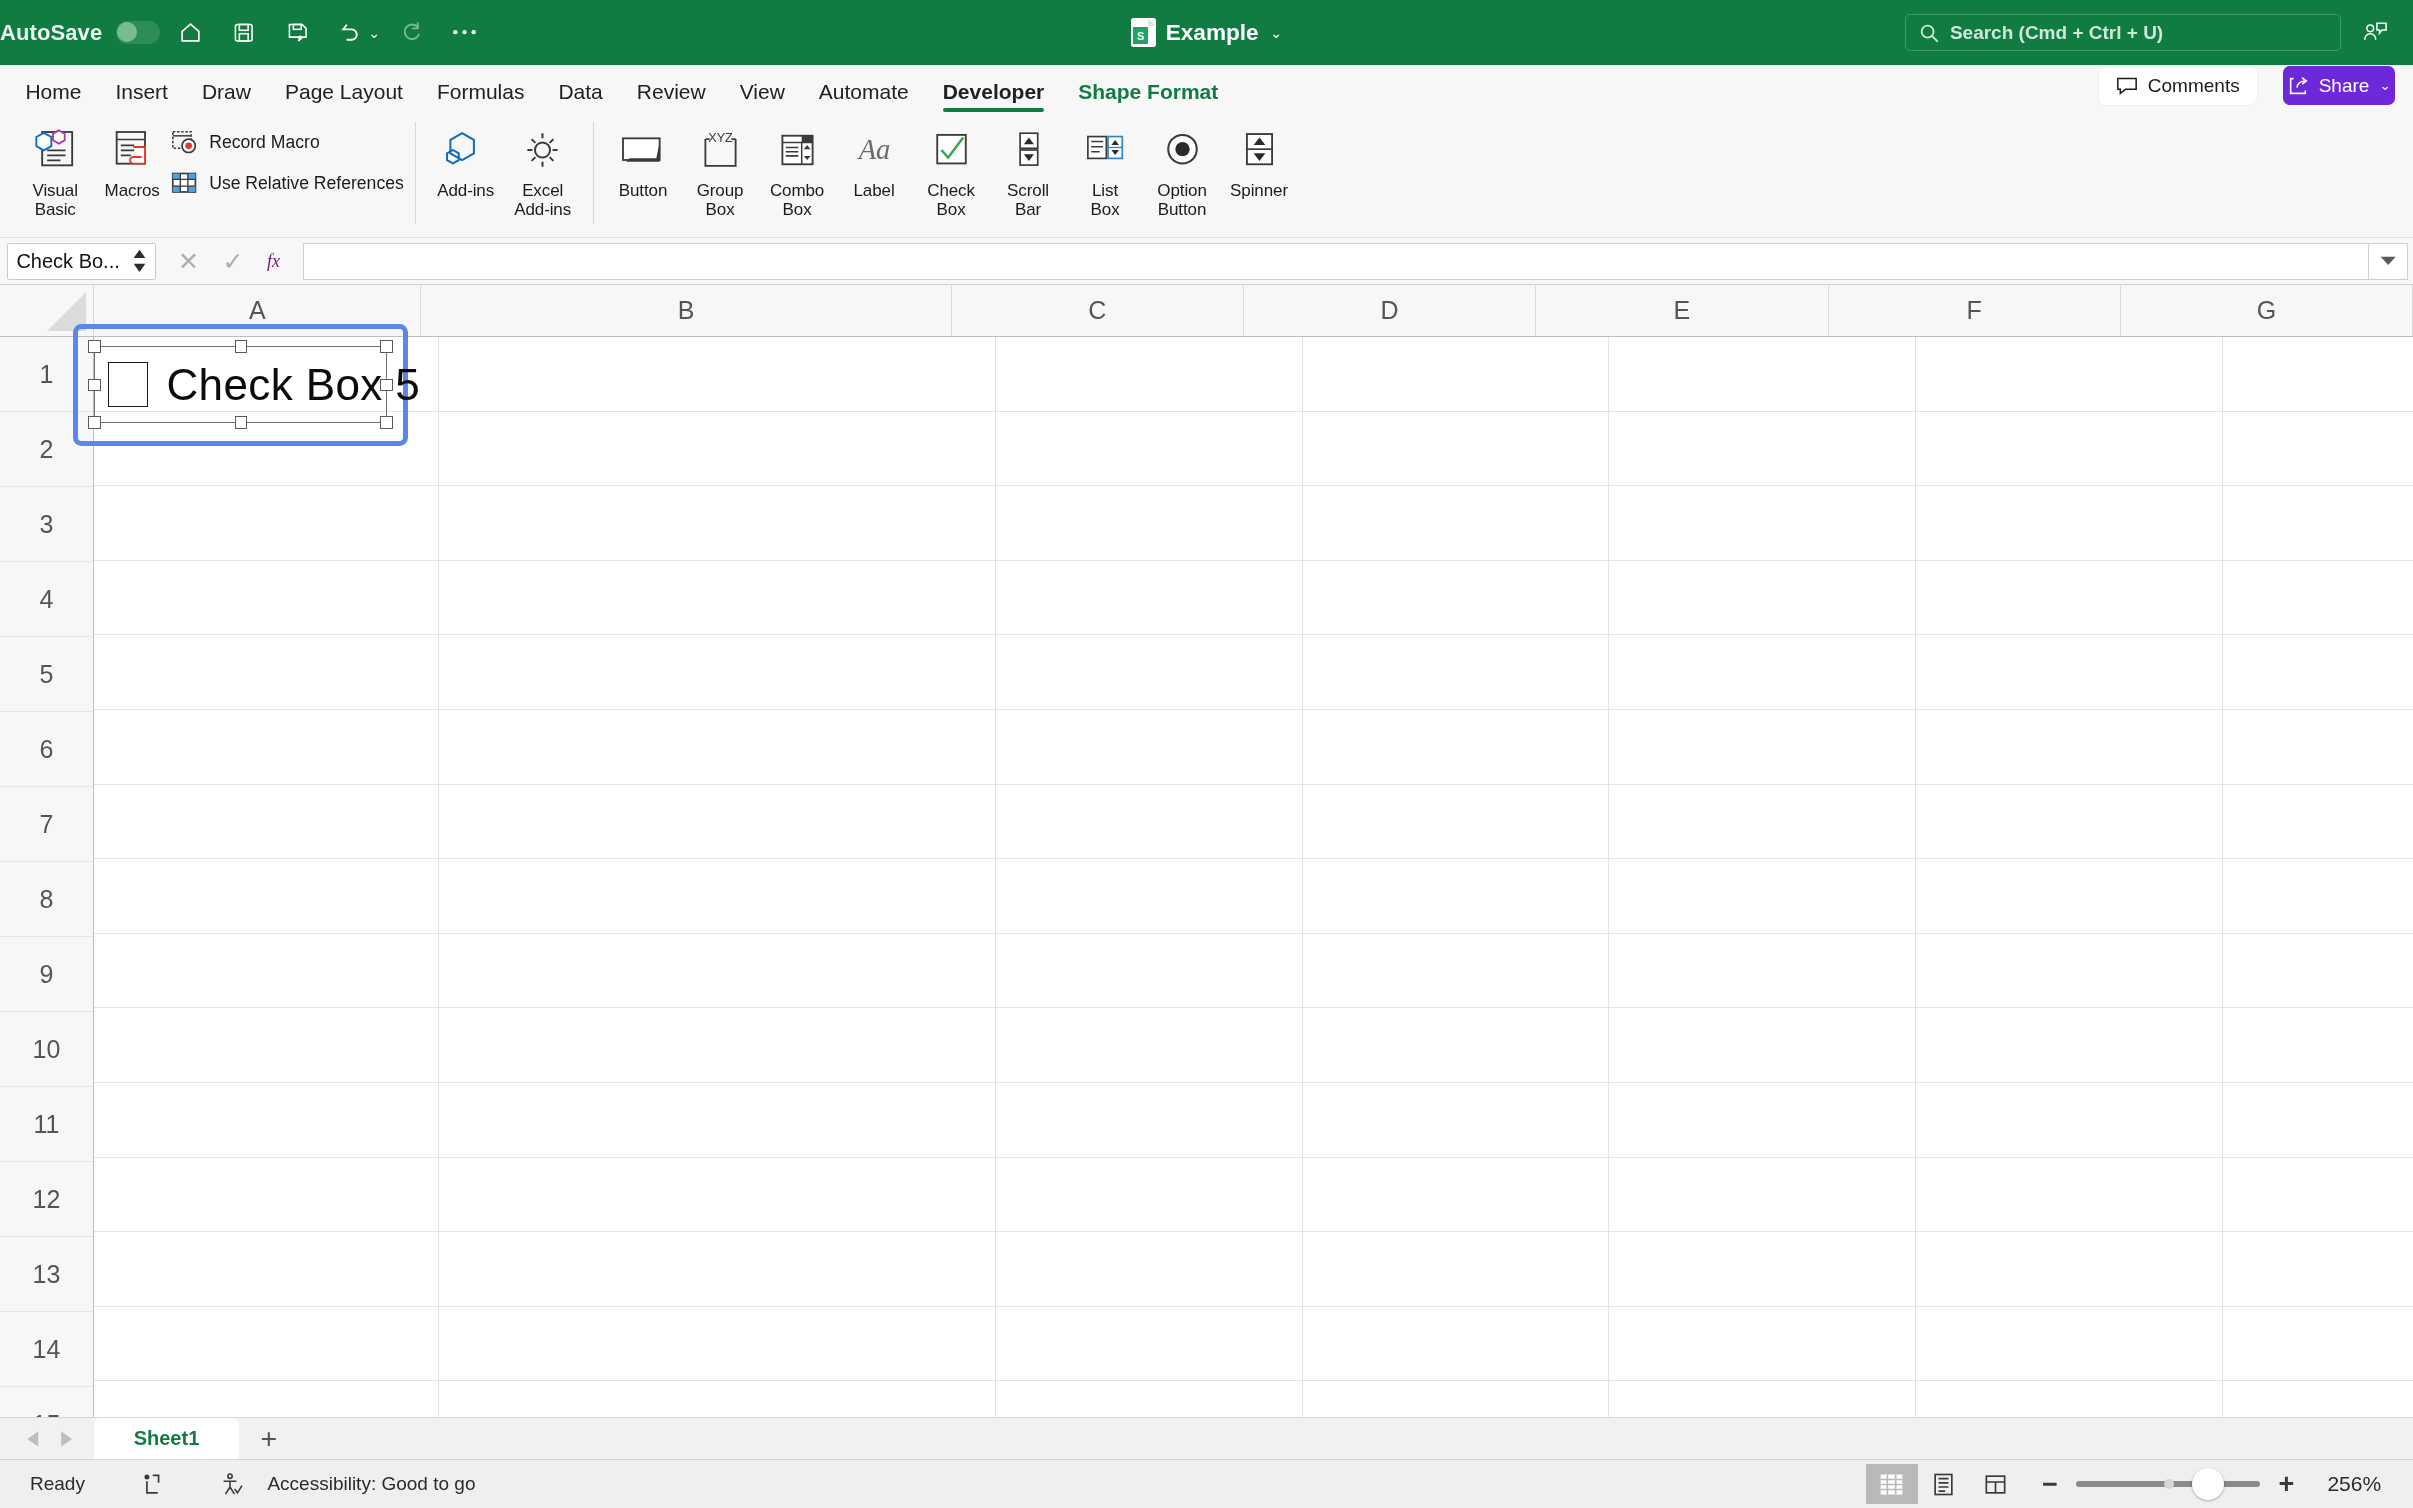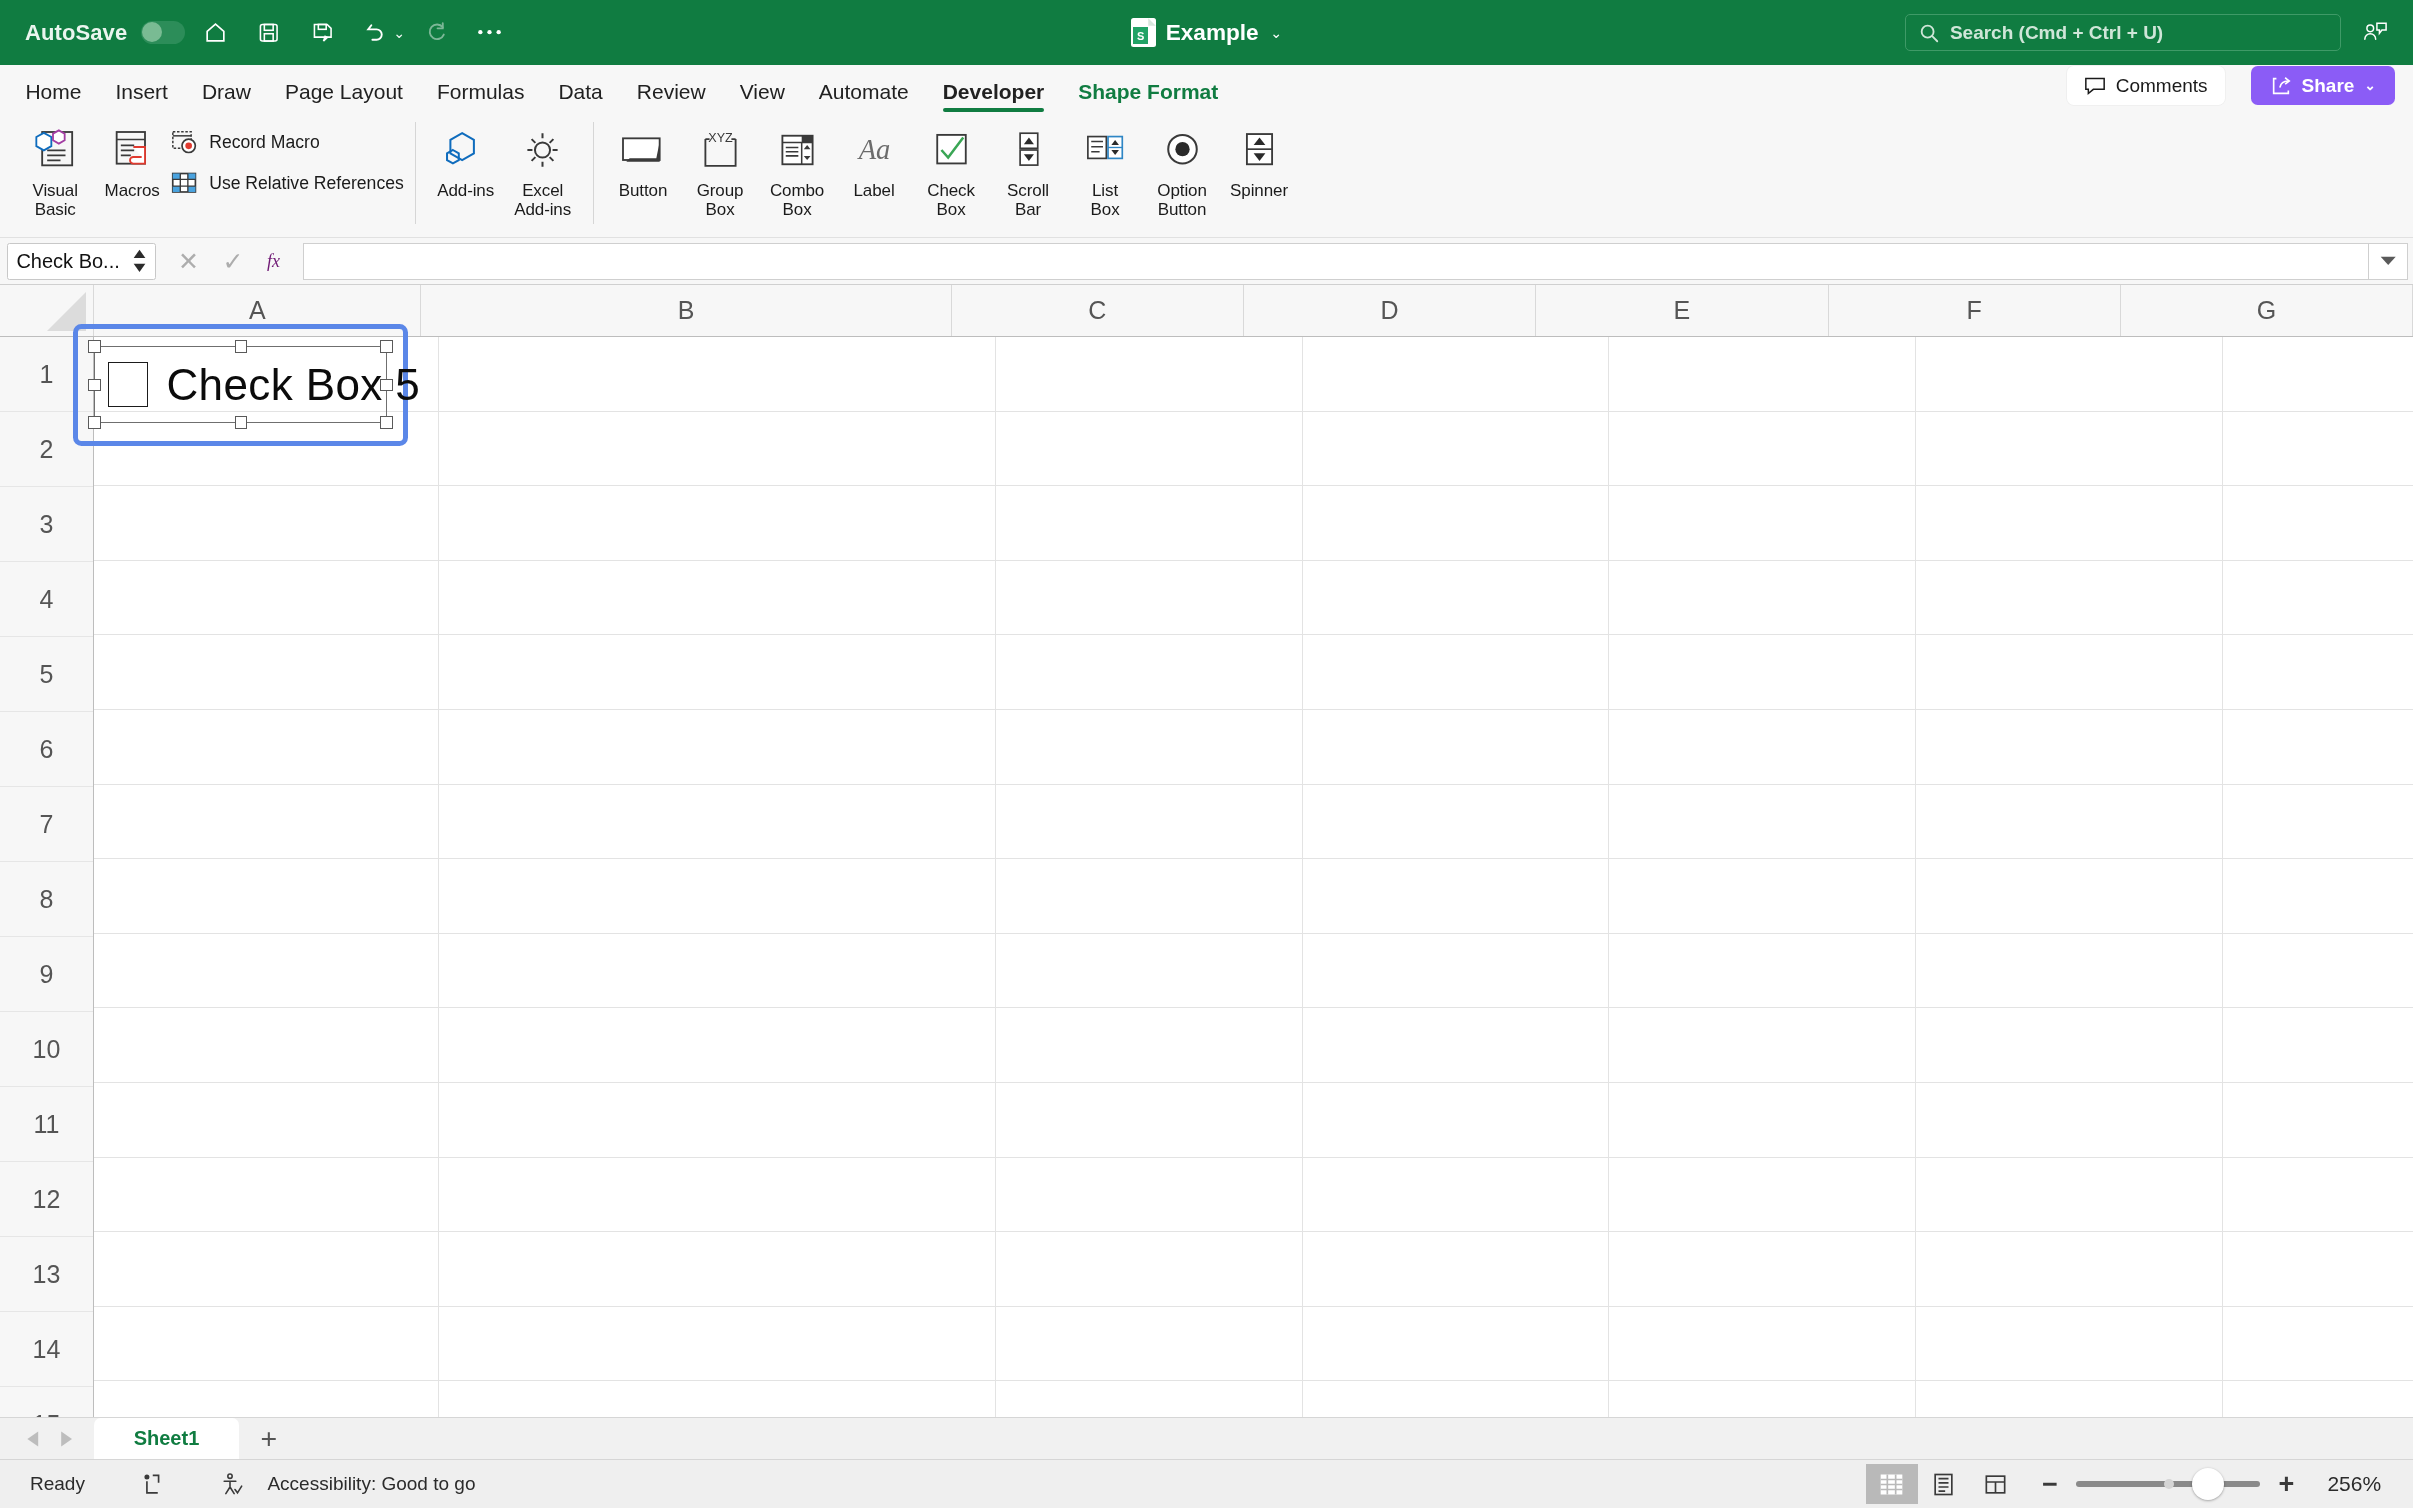--- a/index.html
+++ b/index.html
@@ -10,21 +10,21 @@
     overflow: hidden;
     -webkit-font-smoothing: antialiased;
   }
   .app { width: 2413px; height: 1508px; display: flex; flex-direction: column; position: relative; }
 
   
   .titlebar {
     height: 65px; background: #107C41; flex: 0 0 65px;
     display: flex; align-items: center; position: relative; color: #fff;
   }
-  .tb-left { display: flex; align-items: center; padding-left: 25px; gap: 0; }
+  .tb-left { display: flex; align-items: center; gap: 0; }
   .autosave-label { font-size: 22px; font-weight: 600; color: #eaf5ee; letter-spacing: 0.1px; }
   .toggle {
     width: 44px; height: 23.5px; border-radius: 11.7px; background: #2c8d59;
     margin-left: 13.4px; position: relative; display:inline-block;
   }
   .toggle::after {
     content:""; position:absolute; left:1.7px; top:1.7px; width:20px; height:20px;
     border-radius:50%; background:#79bb93;
   }
   .tb-icon {
@@ -76,22 +76,22 @@
     content:""; position: absolute; left: 17px; right: 17px; bottom: 0; height: 4.2px;
     background: #107C41; border-radius: 2.5px;
   }
   .tab.contextual { color: #107C41; font-weight: 600; }
   .tabs-right { margin-left: auto; display: flex; align-items: flex-end; gap: 26px; padding: 0 18.4px 6.7px 0; }
   .btn-comments {
     height: 39px; background: #fff; border-radius: 6.7px; display:flex; align-items:center;
     gap: 10px; padding: 0 17px; font-size: 19px; color: #1b1b1b; box-shadow: 0 0 0 0.8px rgba(0,0,0,.04);
   }
   .btn-share {
-    height: 39px; background: #8b5cf6; color:#fff; border-radius: 6.7px; display:flex; align-items:center;
-    gap: 10px; padding: 0 19px; font-size: 19px; font-weight: 700;
+    height: 39px; background: #6d28d9; color:#fff; border-radius: 6.7px; display:flex; align-items:center;
+    gap: 10px; padding: 0 4px; font-size: 19px; font-weight: 400;
   }
 
   
   .ribbon {
     height: 126px; flex: 0 0 126px; background: #f7f7f7; display: flex; align-items: stretch;
     border-bottom: 0.8px solid #e1e1e1; padding-left: 5px;
   }
   .rgroup { display: flex; align-items: flex-start; padding: 6.7px 11.7px 0 11.7px; position: relative; }
   .rgroup + .rgroup::before {
     content:""; position:absolute; left:0; top: 10px; bottom: 13.4px; width:0.8px; background:#d6d6d6;

